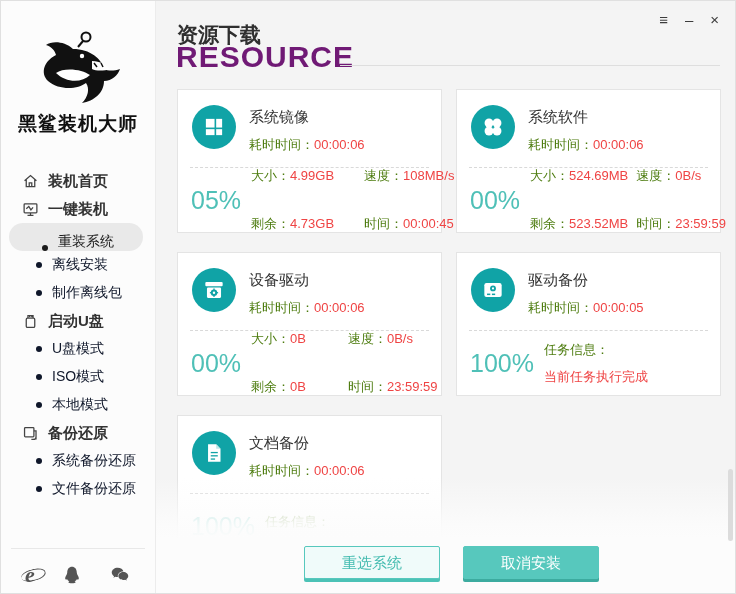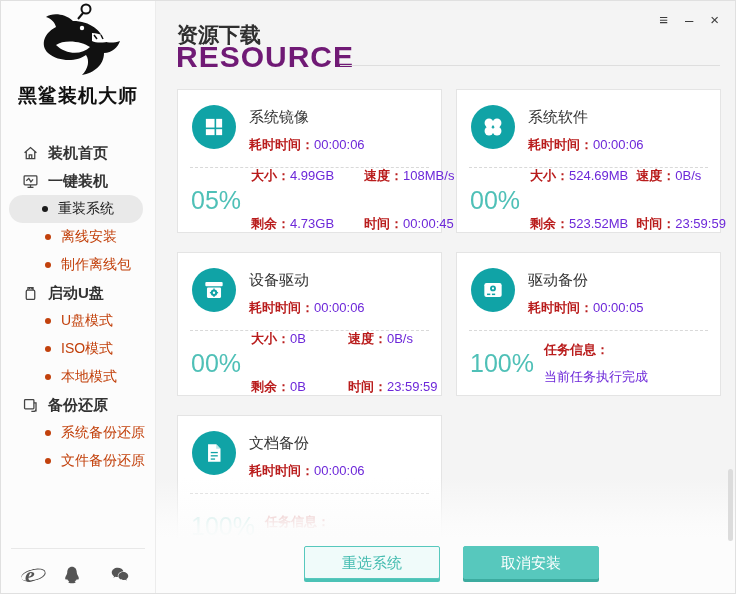--- a/index.html
+++ b/index.html
@@ -2,29 +2,29 @@
 <html><head>
 <meta charset="utf-8">
 <style>
   * { margin:0; padding:0; box-sizing:border-box; }
   html,body { width:736px; height:594px; overflow:hidden; }
   body { font-family:"Liberation Sans","DejaVu Sans",sans-serif; background:#fff; }
   .window { width:736px; height:594px; display:flex; border:1px solid #e0e0e0; position:relative; background:#fcfcfc; }
 
   
   .sidebar { width:155px; flex:none; background:#fcfcfc; border-right:1px solid #ececec; position:relative; z-index:10; }
-  .logo { text-align:center; padding-top:0; }
+  .logo { text-align:center; padding-top:28px; }
   .logo-text { font-size:19px; font-weight:bold; color:#111; letter-spacing:1px; margin-top:0; }
   .nav { margin-top:30px; }
   .nav-item { display:flex; align-items:center; height:28px; cursor:pointer; }
   .nav-top { padding-left:21px; gap:9px; font-size:15px; font-weight:bold; color:#333; }
   .nav-top svg { width:17px; height:17px; stroke:#444; fill:none; stroke-width:1.5; flex:none; }
-  .nav-sub { padding-left:44px; gap:10px; font-size:14px; color:#c2410c; }
+  .nav-sub { padding-left:35px; gap:10px; font-size:14px; color:#0f172a; }
   .bullet { width:6px; height:6px; border-radius:50%; background:currentColor; flex:none; }
-  .nav-sub.active { background:#e9e9e9; border-radius:14px; margin:0 12px 0 8px; padding-left:33px; color:#1b1b1b; }
+  .nav-sub.active { background:#e9e9e9; border-radius:14px; margin:0 12px 0 8px; padding-left:33px; color:#1b1b1b;align-items:flex-end; }
   .sb-divider { position:absolute; bottom:44px; left:10px; right:10px; border-top:1px solid #e8e8e8; }
   .sb-footer { position:absolute; bottom:7px; left:0; right:0; display:flex; justify-content:space-between; padding:0 24px; align-items:center; }
   .sb-footer svg { width:22px; height:22px; fill:#545454; }
   .ie-e { font-size:22px; font-weight:bold; font-style:italic; color:#545454; font-family:"Liberation Serif",serif; position:relative; line-height:22px; }
   .ie-e::after { content:""; position:absolute; left:-4px; top:5px; width:24px; height:10px; border:1.5px solid #545454; border-left:none; border-radius:50%; transform:rotate(-14deg); }
 
   
   .main { position:relative; flex:1; background:#f4f4f4; }
   .win-controls { position:absolute; top:9px; right:16px; display:flex; gap:17px; z-index:20; }
   .win-controls span { font-size:15px; color:#3c3c3c; cursor:pointer; line-height:20px; }
@@ -32,22 +32,22 @@
   .page-title { position:absolute; left:21px; top:20px; font-size:21px; font-weight:bold; color:#2f2f2f; }
   .title-rule { position:absolute; left:184px; right:15px; top:64px; border-top:1px solid #dedede; }
 
   .cards { position:absolute; left:21px; top:88px; display:grid; grid-template-columns:265px 265px; gap:19px 14px; }
   .card { width:265px; height:144px; background:#fff; border:1px solid #e4e4e4; }
   .card-top { display:flex; gap:13px; padding:15px 12px 0 14px; }
   .icon-circle { width:44px; height:44px; border-radius:50%; background:#10a3a6; flex:none; display:flex; align-items:center; justify-content:center; }
   .icon-circle svg { width:26px; height:26px; }
   .card-title { font-size:15px; color:#333; margin:3px 0 9px; }
   .row13 { font-size:13px; white-space:nowrap; }
-  .lbl { color:#b91c1c;font-weight:bold; }
-  .val { color:#6d28d9; }
+  .lbl { color:#4d7c0f; }
+  .val { color:#ef4444; }
   .dash { border-top:1px dashed #d9d9d9; margin:13px 12px 0; }
   .card-bottom { display:flex; align-items:center; padding:0 8px 0 13px; height:64px; }
   .percent { font-size:25px; color:#4fc0b7; white-space:nowrap; min-width:52px; }
   .stats { display:grid; grid-template-columns:auto auto; column-gap:16px; row-gap:11px; margin-left:8px;gap:30px; }
   .task { margin-left:10px; display:flex; flex-direction:column; gap:9px; }
   .card-doc .card-bottom { opacity:.55; }
 
   .fade-overlay { position:absolute; left:0; right:0; bottom:0; height:115px; z-index:5; pointer-events:none;
     background:linear-gradient(to bottom, rgba(252,252,252,0) 0, rgba(252,252,252,.9) 48px, #fcfcfc 62px, #fcfcfc 100%); }
   .footer-buttons { position:absolute; bottom:14px; left:0; right:0; z-index:6; }

